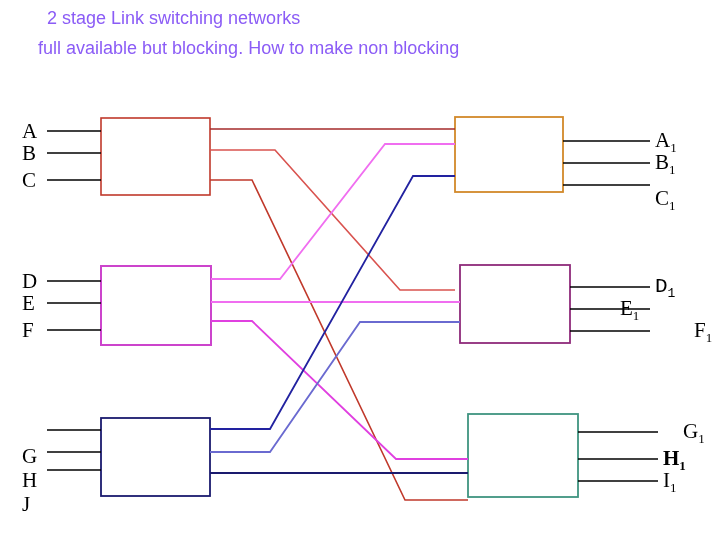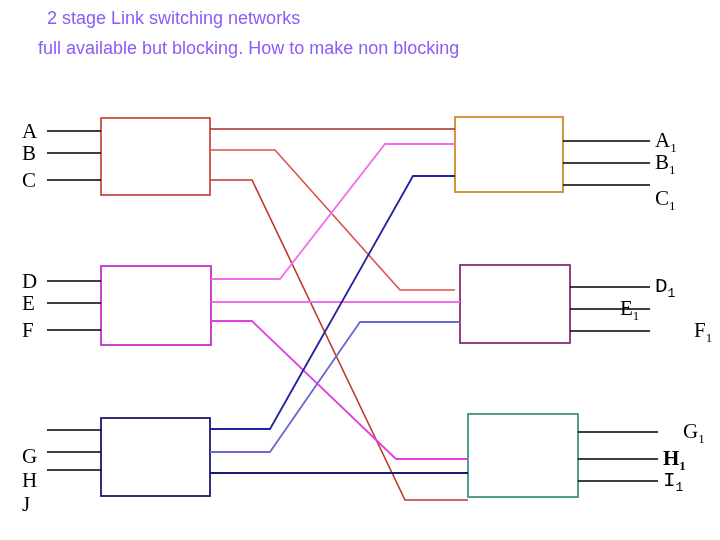--- a/index.html
+++ b/index.html
@@ -105,15 +105,15 @@
   <div class="lbl" style="left:655px;top:130px;"><span>A</span><span class="sub">1</span></div>
   <div class="lbl" style="left:655px;top:152px;"><span>B</span><span class="sub">1</span></div>
   <div class="lbl" style="left:655px;top:174px;margin-top:14px;"><span>C</span><span class="sub">1</span></div>
 
   <div class="lbl" style="left:655px;top:276px;font-family:Liberation Mono, monospace;"><span>D</span><span class="sub">1</span></div>
   <div class="lbl" style="left:620px;top:298px;"><span>E</span><span class="sub">1</span></div>
   <div class="lbl" style="left:655px;top:320px;margin-left:39px;"><span>F</span><span class="sub">1</span></div>
 
   <div class="lbl" style="left:683px;top:421px;"><span>G</span><span class="sub">1</span></div>
   <div class="lbl" style="left:663px;top:448px;font-weight:bold;"><span>H</span><span class="sub">1</span></div>
-  <div class="lbl" style="left:663px;top:470px;font-family:Liberation Mono, monospace;"><span>I</span><span class="sub">1</span></div>
+  <div class="lbl" style="left:663px;top:470px;"><span>I</span><span class="sub">1</span></div>
 
 </div>
 
 </body></html>

